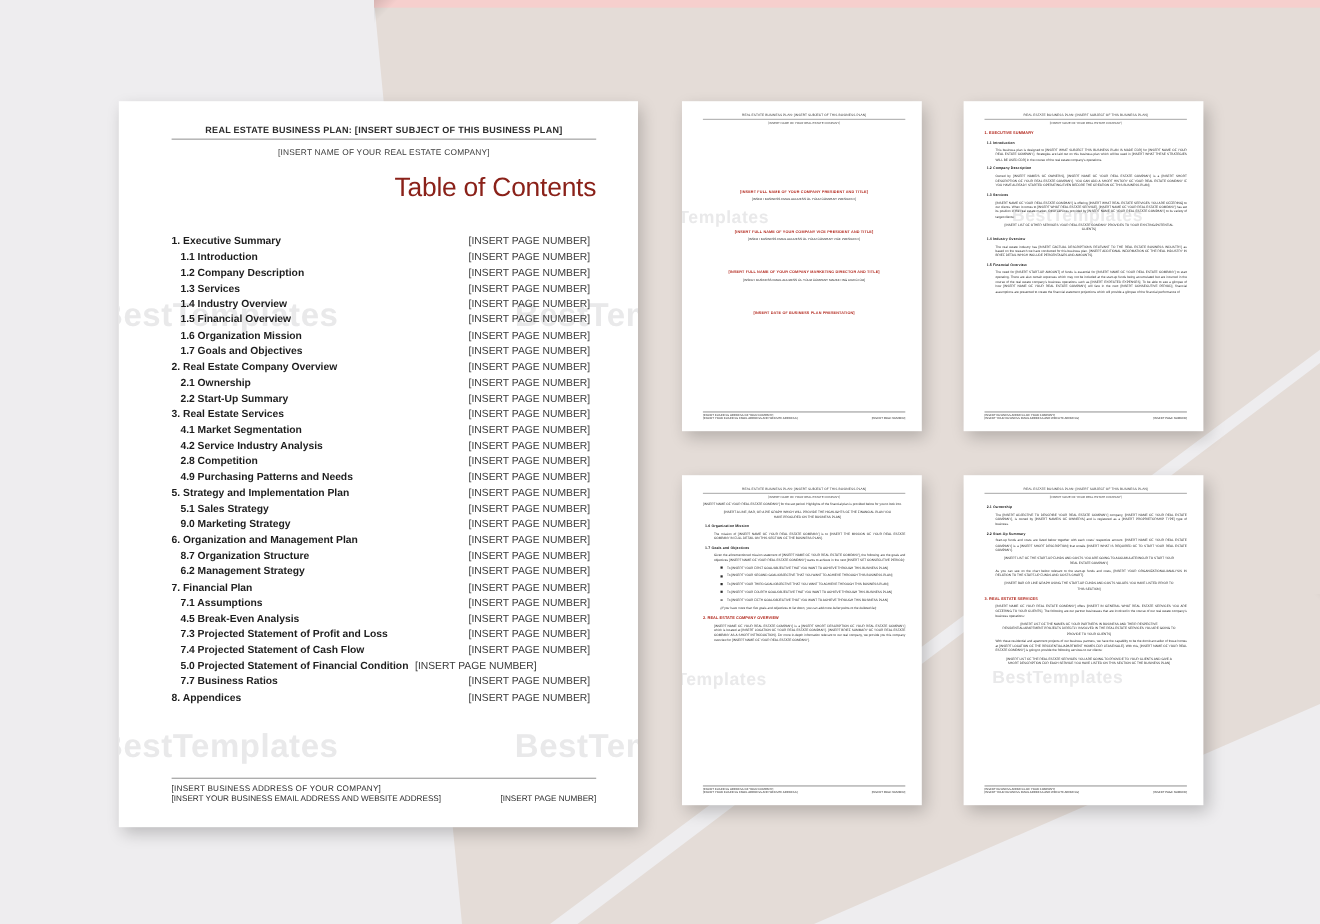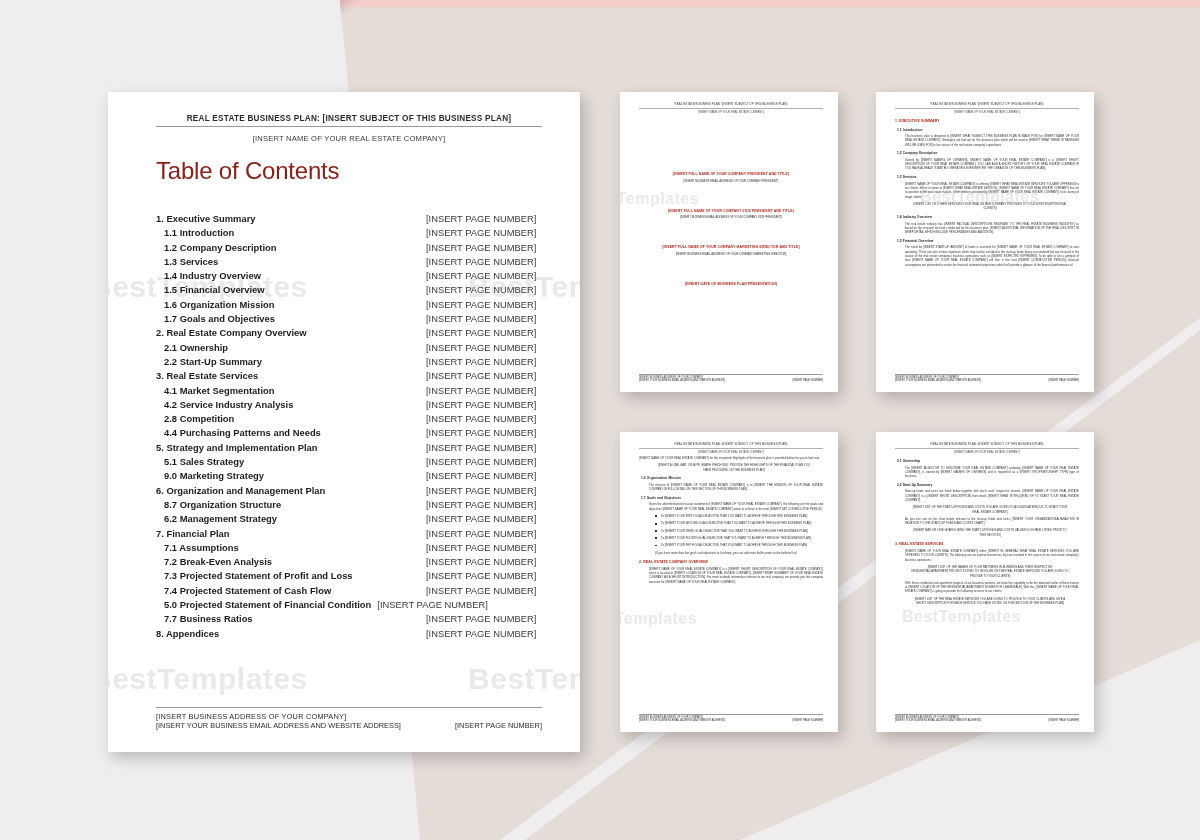--- a/index.html
+++ b/index.html
@@ -38,21 +38,21 @@
   .wm{position:absolute;color:#e9e9ea;font-weight:700;letter-spacing:.5px;
       white-space:nowrap;user-select:none;pointer-events:none;}
 
   
   #main-page{left:108px;top:92px;width:472px;height:660px;}
   #main-page .pad{position:absolute;left:48px;right:38px;top:22px;}
   .m-hdr{font-size:8.2px;color:#2b2b2b;text-align:center;letter-spacing:.25px;
          font-weight:600;padding-bottom:3px;}
   .m-hdr-rule{border-bottom:1px solid #9a9a9a;margin:0 0 7px 0;}
   .m-company{font-size:7.6px;color:#3a3a3a;text-align:center;letter-spacing:.2px;}
-  .m-title{font-size:24px;color:#8a2119;text-align:left;margin-top:14px;letter-spacing:-.2px;}
+  .m-title{font-size:24px;color:#8a2119;text-align:right;margin-top:14px;letter-spacing:-.2px;}
 
   .toc{margin-top:27px;position:relative;z-index:2;}
   .toc-row{display:flex;font-size:9.4px;font-weight:700;color:#1d1d1d;line-height:14.3px;}
   .toc-row .lbl{flex:0 0 auto;}
   .toc-row .pg{position:absolute;left:270px;font-weight:400;color:#3a3a3a;}
   .toc-row.lvl1 .lbl{margin-left:8px;}
   .toc-row.wide .pg{position:static;margin-left:6px;}
 
   .m-footer{position:absolute;left:48px;right:38px;bottom:22px;}
   .m-footer .rule{border-top:1px solid #9a9a9a;margin-bottom:4px;}
@@ -169,21 +169,21 @@
           </div>
           <div class="toc-row lvl1">
             <span class="lbl">4.2 Service Industry Analysis</span>
             <span class="pg">[INSERT PAGE NUMBER]</span>
           </div>
           <div class="toc-row lvl1">
             <span class="lbl">2.8 Competition</span>
             <span class="pg">[INSERT PAGE NUMBER]</span>
           </div>
           <div class="toc-row lvl1">
-            <span class="lbl">4.4 Purchasing Patterns and Needs</span>
+            <span class="lbl">4.9 Purchasing Patterns and Needs</span>
             <span class="pg">[INSERT PAGE NUMBER]</span>
           </div>
           <div class="toc-row lvl0">
             <span class="lbl">5. Strategy and Implementation Plan</span>
             <span class="pg">[INSERT PAGE NUMBER]</span>
           </div>
           <div class="toc-row lvl1">
             <span class="lbl">5.1 Sales Strategy</span>
             <span class="pg">[INSERT PAGE NUMBER]</span>
           </div>
@@ -205,21 +205,21 @@
           </div>
           <div class="toc-row lvl0">
             <span class="lbl">7. Financial Plan</span>
             <span class="pg">[INSERT PAGE NUMBER]</span>
           </div>
           <div class="toc-row lvl1">
             <span class="lbl">7.1 Assumptions</span>
             <span class="pg">[INSERT PAGE NUMBER]</span>
           </div>
           <div class="toc-row lvl1">
-            <span class="lbl">7.2 Break-Even Analysis</span>
+            <span class="lbl">4.5 Break-Even Analysis</span>
             <span class="pg">[INSERT PAGE NUMBER]</span>
           </div>
           <div class="toc-row lvl1">
             <span class="lbl">7.3 Projected Statement of Profit and Loss</span>
             <span class="pg">[INSERT PAGE NUMBER]</span>
           </div>
           <div class="toc-row lvl1">
             <span class="lbl">7.4 Projected Statement of Cash Flow</span>
             <span class="pg">[INSERT PAGE NUMBER]</span>
           </div>

